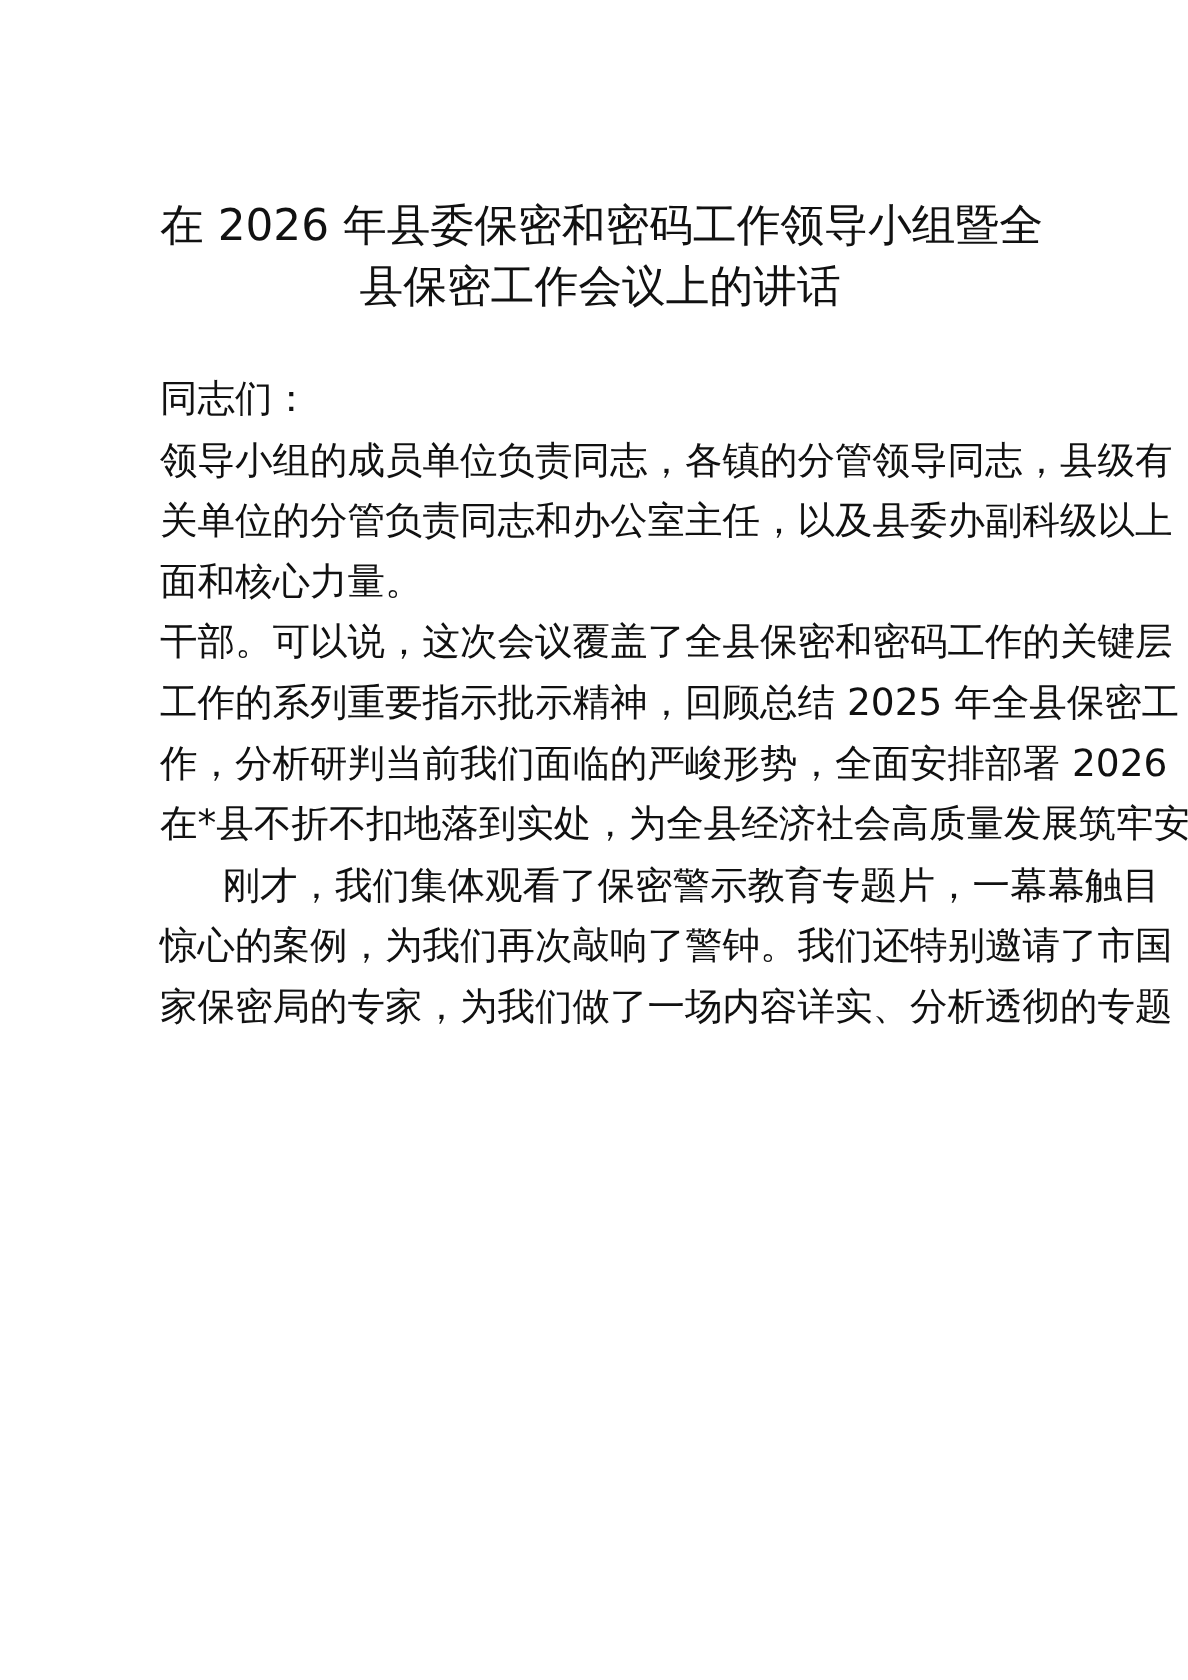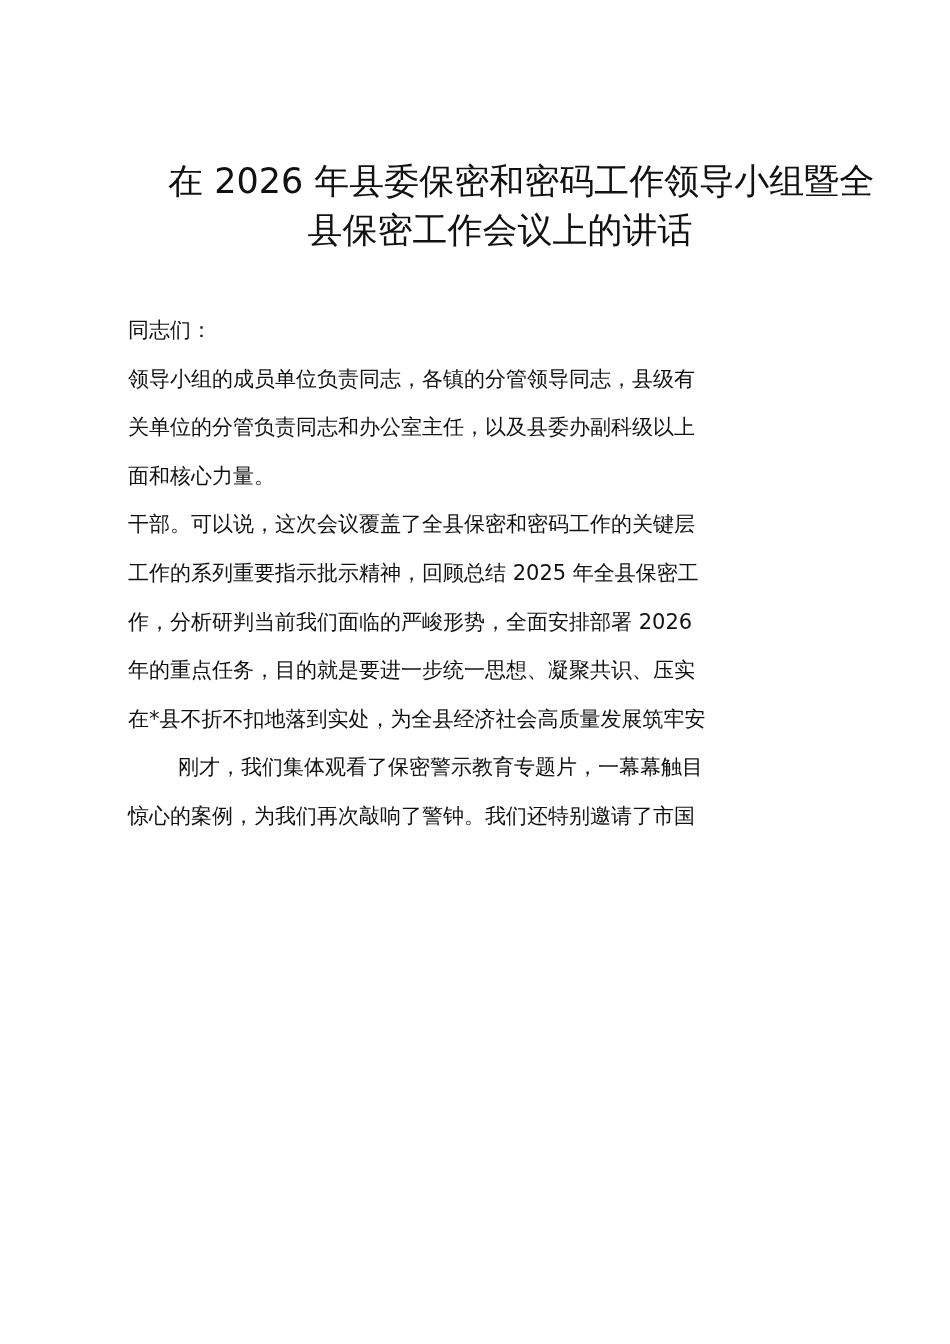--- a/index.html
+++ b/index.html
@@ -1,23 +1,23 @@
 <!DOCTYPE html>
 <html><head>
   <meta charset="utf-8">
   <style>
     html, body { margin: 0; padding: 0; background: #ffffff; }
     body { width: 950px; height: 1344px; position: relative; overflow: hidden;
            font-family: "DejaVu Sans", "Liberation Sans", sans-serif; color: #111111; }
     .page { position: absolute; left: 128px; top: 0; width: 704px; }
     .title { position: absolute; top: 158px; left: 0; width: 704px; text-align: center;
              font-size: 35px; line-height: 46px; letter-spacing: 0px; }
-    .title .line { display: block; white-space: nowrap; margin-left: 40px; }
-    .body { position: absolute; top: 306px; left: 0; width: 704px;
-            font-size: 21px; line-height: 48.6px; }
+    .title .line { display: block; white-space: nowrap; }
+    .body { position: absolute; top: 296px; left: 0; width: 704px;
+            font-size: 30px; line-height: 48.6px; }
     .line { display: block; white-space: nowrap; height: 48.6px; }
     .indent { padding-left: 50px; }
   </style>
 </head>
 <body>
 
 <div class="page">
   <div class="title">
     <span class="line">在 2026 年县委保密和密码工作领导小组暨全</span>
     <span class="line">县保密工作会议上的讲话</span>
@@ -29,22 +29,22 @@
     <div>
       <span class="line">领导小组的成员单位负责同志，各镇的分管领导同志，县级有</span>
       <span class="line">关单位的分管负责同志和办公室主任，以及县委办副科级以上</span>
       <span class="line">面和核心力量。</span>
       <span class="line">干部。可以说，这次会议覆盖了全县保密和密码工作的关键层</span>
     </div>
 
     <div>
       <span class="line">工作的系列重要指示批示精神，回顾总结 2025 年全县保密工</span>
       <span class="line">作，分析研判当前我们面临的严峻形势，全面安排部署 2026</span>
-      <span class="line">年的重点任务，目的就是要进一步统一思想、凝聚共识、压实</span>
       <span class="line">在*县不折不扣地落到实处，为全县经济社会高质量发展筑牢安</span>
     </div>
 
     <div>
       <span class="line indent">刚才，我们集体观看了保密警示教育专题片，一幕幕触目</span>
       <span class="line">惊心的案例，为我们再次敲响了警钟。我们还特别邀请了市国</span>
+      <span class="line">家保密局的专家，为我们做了一场内容详实、分析透彻的专题</span>
     </div>
   </div>
 </div>
 
 </body></html>

